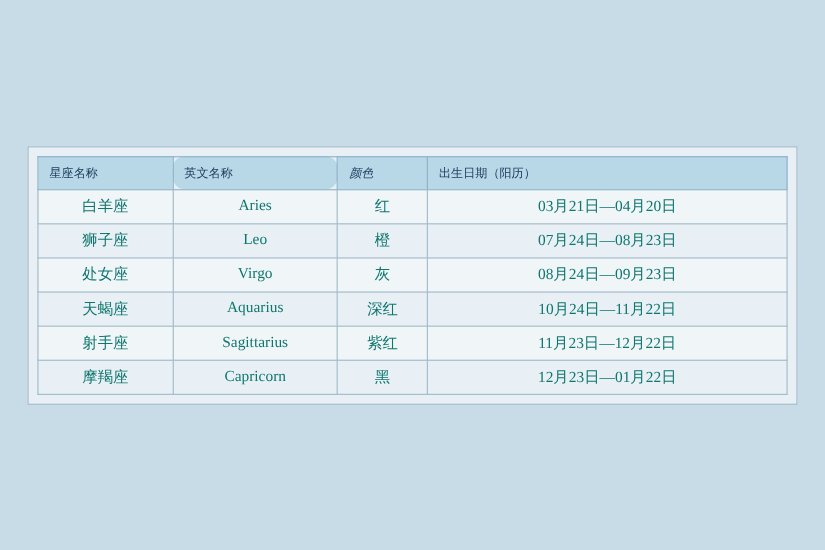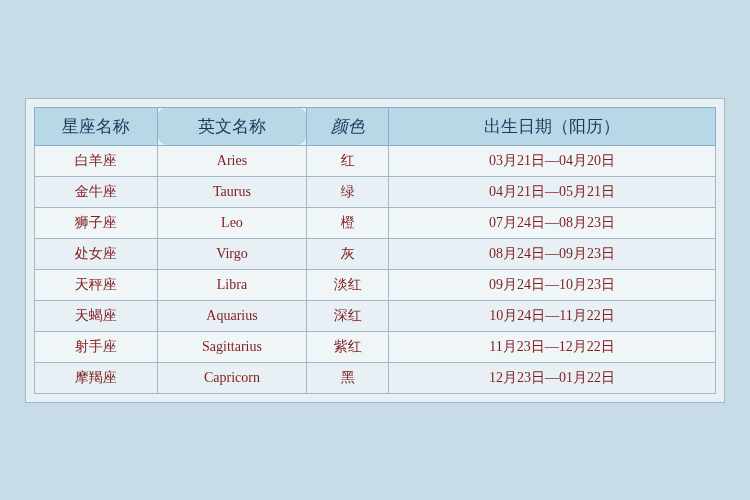--- a/index.html
+++ b/index.html
@@ -28,31 +28,31 @@
     table {
       width: 100%;
       border-collapse: collapse;
       font-size: 15px;
     }
 
     th {
       background-color: #b8d8e8;
       border: 1px solid #8ab0c8;
       padding: 7px 10px;
-      text-align: center;
+      text-align: left;
       font-weight: normal;
       color: #1a3a5c;
-      font-size: 17px;
+      font-size: 11px;
     }
 
     td {
       border: 1px solid #a0b8c8;
       padding: 6px 10px;
       text-align: center;
-      color: #7f1d1d;
+      color: #0f766e;
       background-color: #f0f5f8;
       font-size: 14px;
     }
 
     tr:nth-child(even) td {
       background-color: #e8f0f5;
     }
 
     .col-zh { width: 18%; }
     .col-en { width: 22%; border-radius: 11px; }
@@ -73,42 +73,30 @@
       </tr>
     </thead>
     <tbody id="table-body">
     <tr>
           <td>白羊座</td>
           <td>Aries</td>
           <td>红</td>
           <td>03月21日—04月20日</td>
         </tr>
         <tr>
-          <td>金牛座</td>
-          <td>Taurus</td>
-          <td>绿</td>
-          <td>04月21日—05月21日</td>
-        </tr>
-        <tr>
           <td>狮子座</td>
           <td>Leo</td>
           <td>橙</td>
           <td>07月24日—08月23日</td>
         </tr>
         <tr>
           <td>处女座</td>
           <td>Virgo</td>
           <td>灰</td>
           <td>08月24日—09月23日</td>
-        </tr>
-        <tr>
-          <td>天秤座</td>
-          <td>Libra</td>
-          <td>淡红</td>
-          <td>09月24日—10月23日</td>
         </tr>
         <tr>
           <td>天蝎座</td>
           <td>Aquarius</td>
           <td>深红</td>
           <td>10月24日—11月22日</td>
         </tr>
         <tr>
           <td>射手座</td>
           <td>Sagittarius</td>

